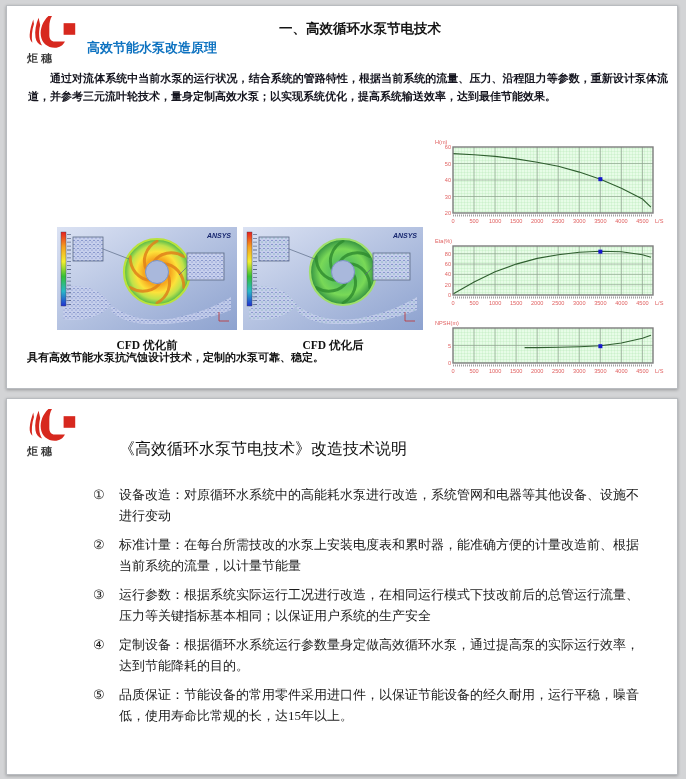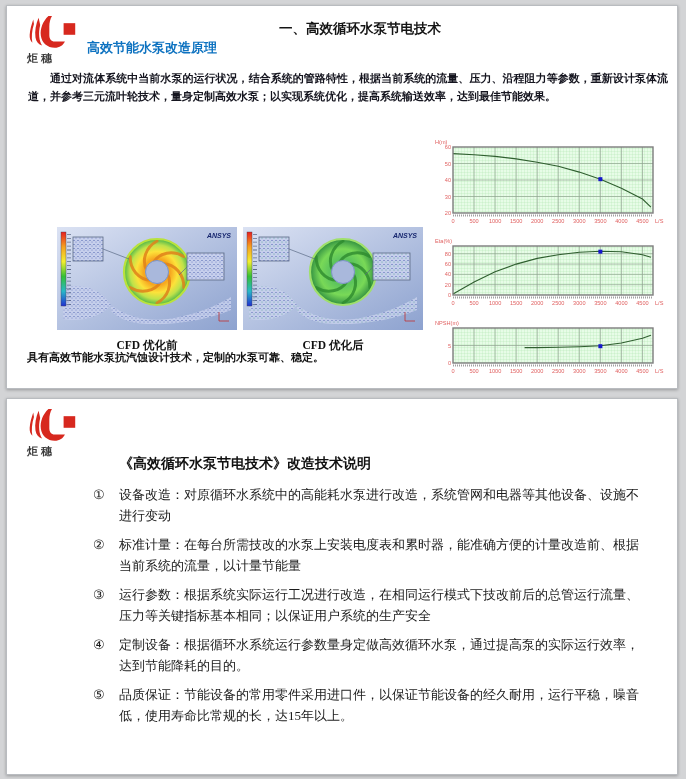--- a/index.html
+++ b/index.html
@@ -33,22 +33,22 @@
   .cfd{width:180px;height:103px;display:block;}
   .cfd-captions{position:absolute;left:50px;top:332px;display:flex;gap:6px;}
   .cfd-captions div{width:180px;text-align:center;
     font-family:"Liberation Serif",serif;font-weight:bold;font-size:11.5px;color:#111;}
   .p1-note{position:absolute;left:16px;top:340px;margin:4px;
     font-weight:bold;font-size:11px;color:#141414;}
   .charts{position:absolute;left:428px;top:131px;width:234px;
     display:flex;flex-direction:column;gap:3px;}
   .charts svg{display:block;}
 
-  .p2-title{position:absolute;left:112px;top:56px;margin:0;
-    font-size:14px;font-weight:bold;color:#111;}
+  .p2-title{position:absolute;left:112px;top:40px;margin:0;
+    font-size:16px;font-weight:normal;color:#111;}
   .items{position:absolute;left:86px;top:86px;width:550px;
     display:flex;flex-direction:column;gap:9px;}
   .item{display:flex;font-family:"Liberation Serif",serif;
     font-size:13px;line-height:20.5px;color:#1b1b1b;}
   .item .num{width:26px;flex:none;}
   .item .txt{flex:1;}
 </style>
 </head>
 <body>
 

